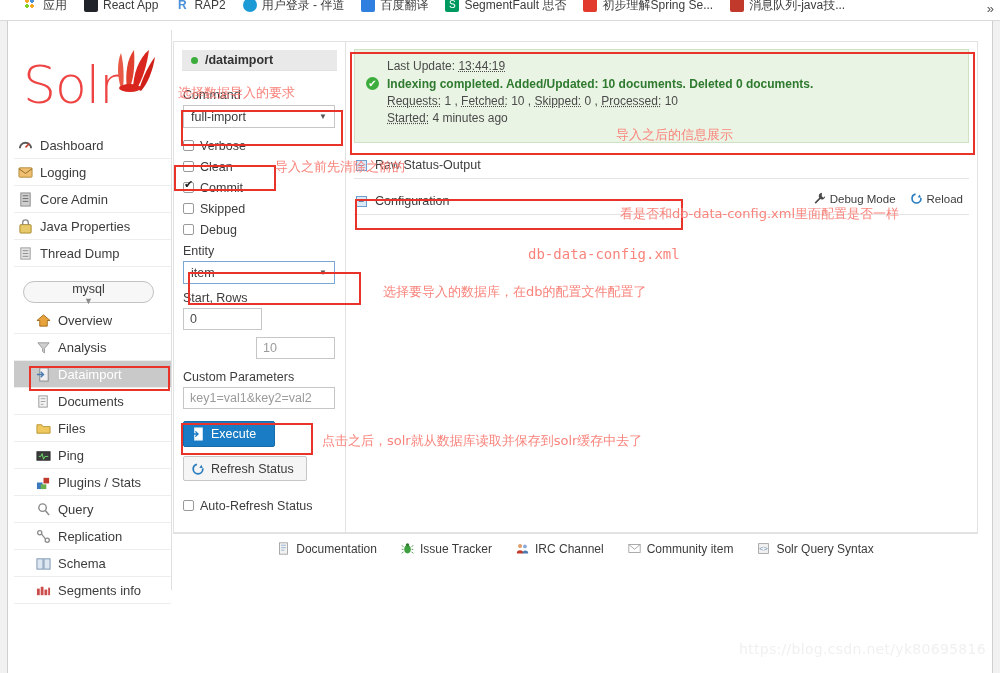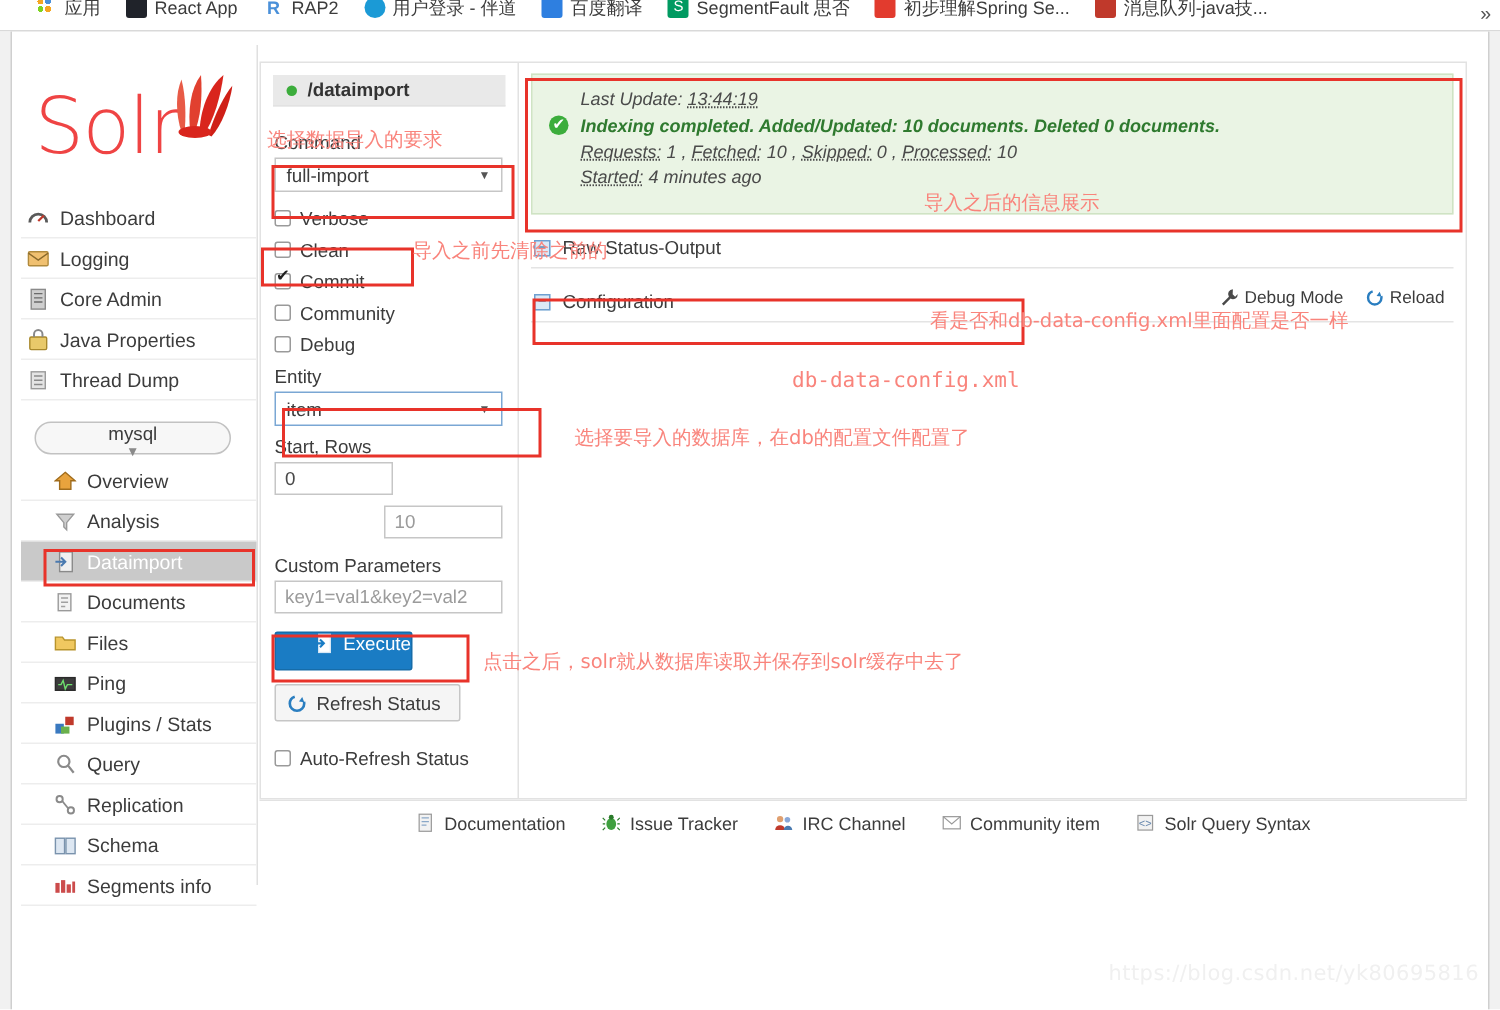--- a/index.html
+++ b/index.html
@@ -124,34 +124,34 @@
     font-size: 11px; color: #222; line-height: 11px;
   }
   .ftext {
     height: 22px; border: 1px solid #c6c6c6; background: #fff;
     font-size: 12.5px; color: #4a4a4a; padding: 0 6px;
     display: flex; align-items: center;
   }
   .ftext.ph { color: #9b9b9b; }
   .btn-exec {
     width: 92px; height: 26px; background: #1a7cc4; border: 1px solid #166ca9;
-    color: #fff; font-size: 12.5px; display: flex; align-items: flex-start;
-    gap: 6px; padding-left: 25px; border-radius: 2px;
+    color: #fff; font-size: 12.5px; display: flex; align-items: center;
+    gap: 6px; padding-left: 7px; border-radius: 2px;
   }
   .btn-refresh {
     width: 124px; height: 25px; background: #f5f5f5; border: 1px solid #c6c6c6;
     color: #3c3c3c; font-size: 12.5px; display: flex; align-items: center;
     gap: 6px; padding-left: 7px; border-radius: 2px; margin-top: 9px;
   }
 
   
   .right-area { flex: 1; position: relative; padding: 7px 8px 0 8px; }
   .status-box {
     background: #eaf4e4; border: 1px solid #cfe3c4;
-    padding: 8px 10px 20px 10px; height: 94px; position: relative; font-style: italic;
+    padding: 8px 10px 20px 10px; height: 94px; position: relative;
   }
   .status-line { font-size: 12px; color: #4a4a4a; line-height: 17px; padding-left: 22px; }
   .status-line u { text-decoration: underline dotted; }
   .status-main {
     font-size: 12px; font-weight: bold; color: #2f7a2f;
     line-height: 18px; padding-left: 22px; position: relative;
   }
   .check-ico {
     position: absolute; left: 1px; top: 2px;
     width: 13px; height: 13px; border-radius: 50%; background: #3cad3c;
@@ -435,21 +435,21 @@
         <div class="cbrow">
           <span class="cb"></span>
           <span>Clean</span>
         </div>
         <div class="cbrow">
           <span class="cb checked"></span>
           <span>Commit</span>
         </div>
         <div class="cbrow">
           <span class="cb"></span>
-          <span>Community</span>
+          <span>Skipped</span>
         </div>
         <div class="cbrow" style="margin-bottom:4px">
           <span class="cb"></span>
           <span>Debug</span>
         </div>
 
         <div class="flabel">Entity</div>
         <div class="fselect focus">
           <span>item</span>
           <span class="caret">▼</span>

